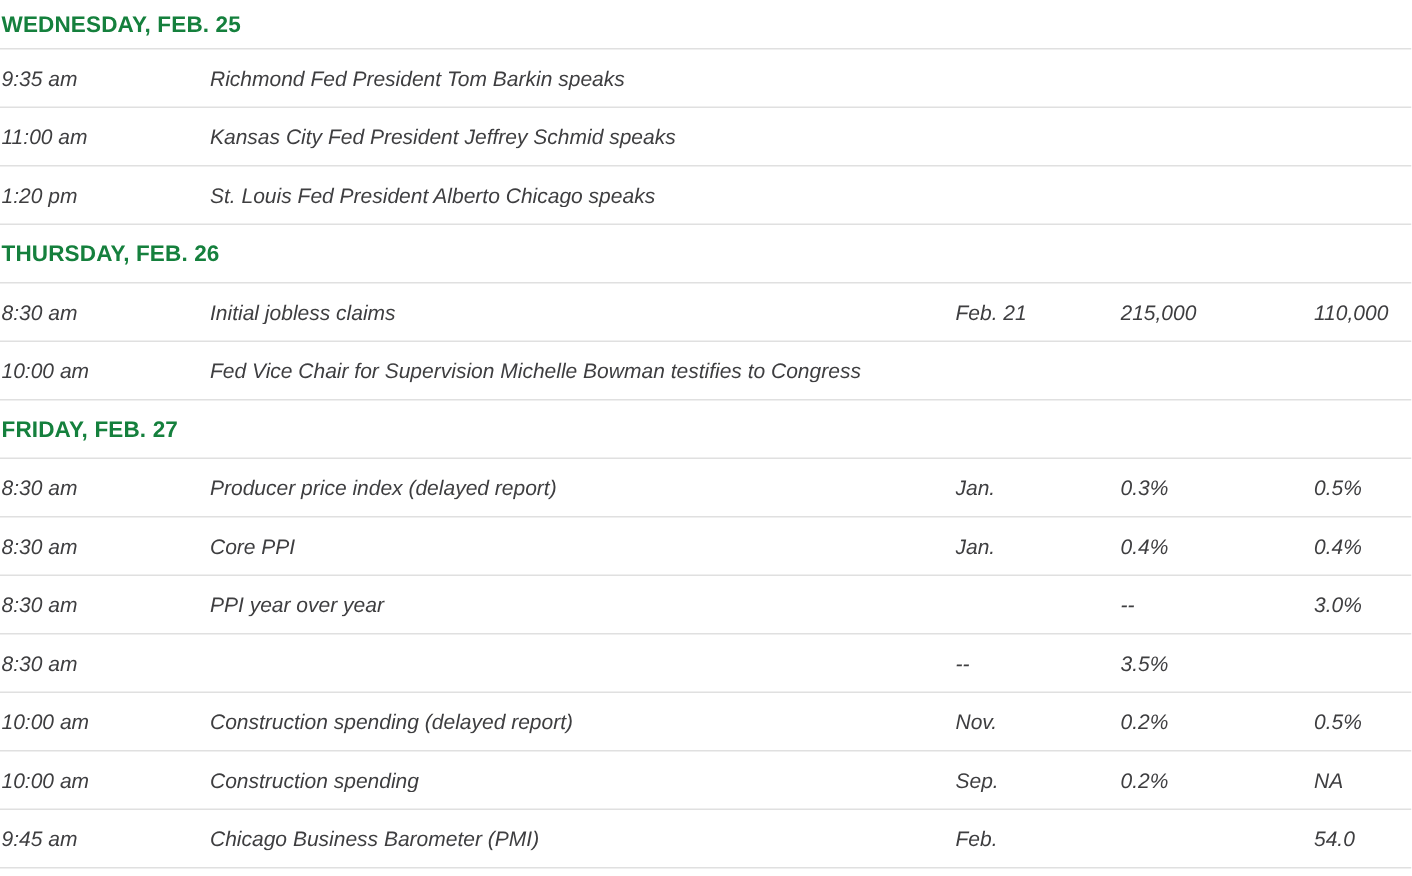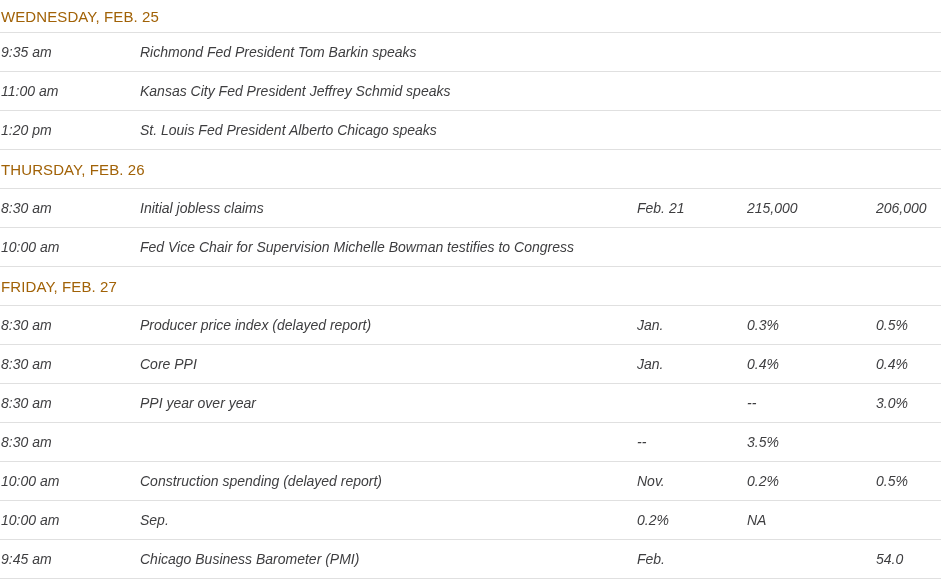--- a/index.html
+++ b/index.html
@@ -19,22 +19,22 @@
     align-items: center;
     height: 39px;
     box-sizing: border-box;
     border-bottom: 1px solid #e0e0e0;
   }
   .section:first-child .section-header {
     height: 33px;
   }
   .day-label {
     font-size: 15px;
-    font-weight: 400;
-    color: #a16207;
+    font-weight: 700;
+    color: #15803d;
     letter-spacing: 0.1px;
     padding-left: 1px;
   }
   .row {
     display: grid;
     grid-template-columns: 140px 497px 110px 129px 65px;
     align-items: center;
     height: 39px;
     box-sizing: border-box;
     border-bottom: 1px solid #e0e0e0;
@@ -88,21 +88,21 @@
   <section class="section">
     <div class="section-header">
       <span class="day-label">THURSDAY, FEB. 26</span>
     </div>
     <div class="rows">
   <div class="row">
     <span class="cell time">8:30 am</span>
     <span class="cell report">Initial jobless claims</span>
     <span class="cell period">Feb. 21</span>
     <span class="cell median">215,000</span>
-    <span class="cell previous">206,000</span>
+    <span class="cell previous">110,000</span>
   </div>
 
   <div class="row">
     <span class="cell time">10:00 am</span>
     <span class="cell report">Fed Vice Chair for Supervision Michelle Bowman testifies to Congress</span>
     <span class="cell period"></span>
     <span class="cell median"></span>
     <span class="cell previous"></span>
   </div>
 </div>
@@ -147,20 +147,21 @@
   <div class="row">
     <span class="cell time">10:00 am</span>
     <span class="cell report">Construction spending (delayed report)</span>
     <span class="cell period">Nov.</span>
     <span class="cell median">0.2%</span>
     <span class="cell previous">0.5%</span>
   </div>
 
   <div class="row">
     <span class="cell time">10:00 am</span>
+    <span class="cell report">Construction spending</span>
     <span class="cell period">Sep.</span>
     <span class="cell median">0.2%</span>
     <span class="cell previous">NA</span>
   </div>
 
   <div class="row">
     <span class="cell time">9:45 am</span>
     <span class="cell report">Chicago Business Barometer (PMI)</span>
     <span class="cell period">Feb.</span>
     <span class="cell median"></span>

